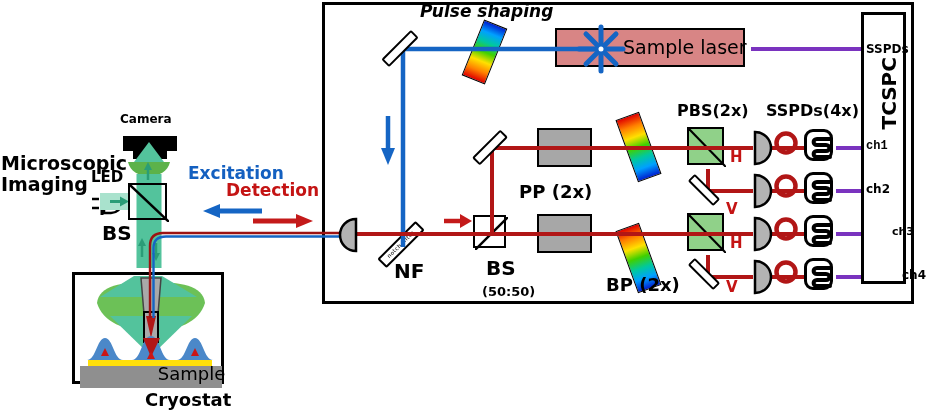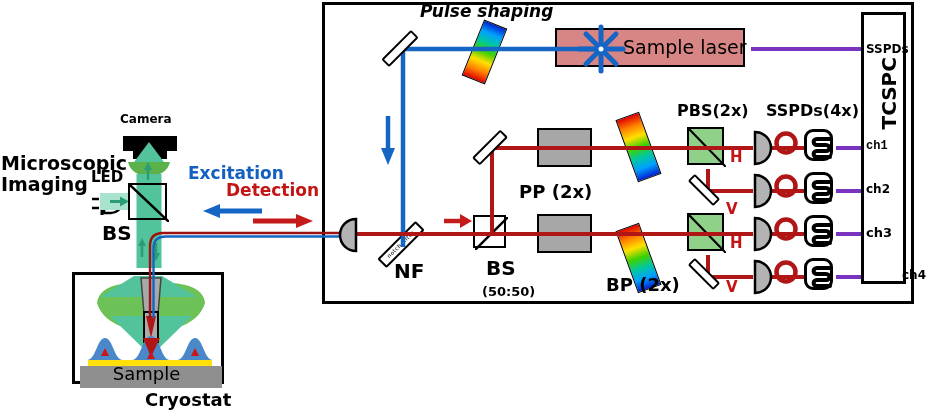--- a/index.html
+++ b/index.html
@@ -236,26 +236,26 @@
   <div class="lbl" style="left:482px;top:285px;font-size:13px;">(50:50)</div>
   <div class="lbl" style="left:394px;top:261px;font-size:20px;">NF</div>
 
   <div class="lbl red" style="left:730px;top:150px;font-size:15px;">H</div>
   <div class="lbl red" style="left:726px;top:202px;font-size:15px;">V</div>
   <div class="lbl red" style="left:730px;top:236px;font-size:15px;">H</div>
   <div class="lbl red" style="left:726px;top:280px;font-size:15px;">V</div>
 
   <div class="lbl" style="left:866px;top:140px;font-size:12px;font-family:Liberation Mono, monospace;">ch1</div>
   <div class="lbl" style="left:866px;top:183px;font-size:12px;">ch2</div>
-  <div class="lbl" style="left:866px;top:226px;font-size:13px;">ch3</div>
+  <div class="lbl" style="left:892px;top:226px;font-size:11px;">ch3</div>
   <div class="lbl" style="left:866px;top:269px;font-size:12px;margin-left:36px;">ch4</div>
 
   <div class="lbl" style="left:120px;top:113px;font-size:12px;">Camera</div>
   <div class="lbl" style="left:1px;top:148px;font-size:19px;margin-top:6px;">Microscopic</div>
   <div class="lbl" style="left:1px;top:175px;font-size:19px;">Imaging</div>
   <div class="lbl" style="left:91px;top:170px;font-size:15px;">LED</div>
   <div class="lbl" style="left:102px;top:223px;font-size:20px;">BS</div>
   <div class="lbl blue" style="left:188px;top:165px;font-size:17px;">Excitation</div>
   <div class="lbl red" style="left:226px;top:182px;font-size:17px;">Detection</div>
-  <div class="lbl w400" style="left:80px;top:365px;width:133px;text-align:center;font-size:18px;">Sample</div>
+  <div class="lbl w400" style="left:80px;top:365px;width:133px;text-align:center;font-size:18px;padding-left:45px;">Sample</div>
   <div class="lbl" style="left:145px;top:391px;font-size:18px;">Cryostat</div>
 
 </div>
 
 </body></html>

